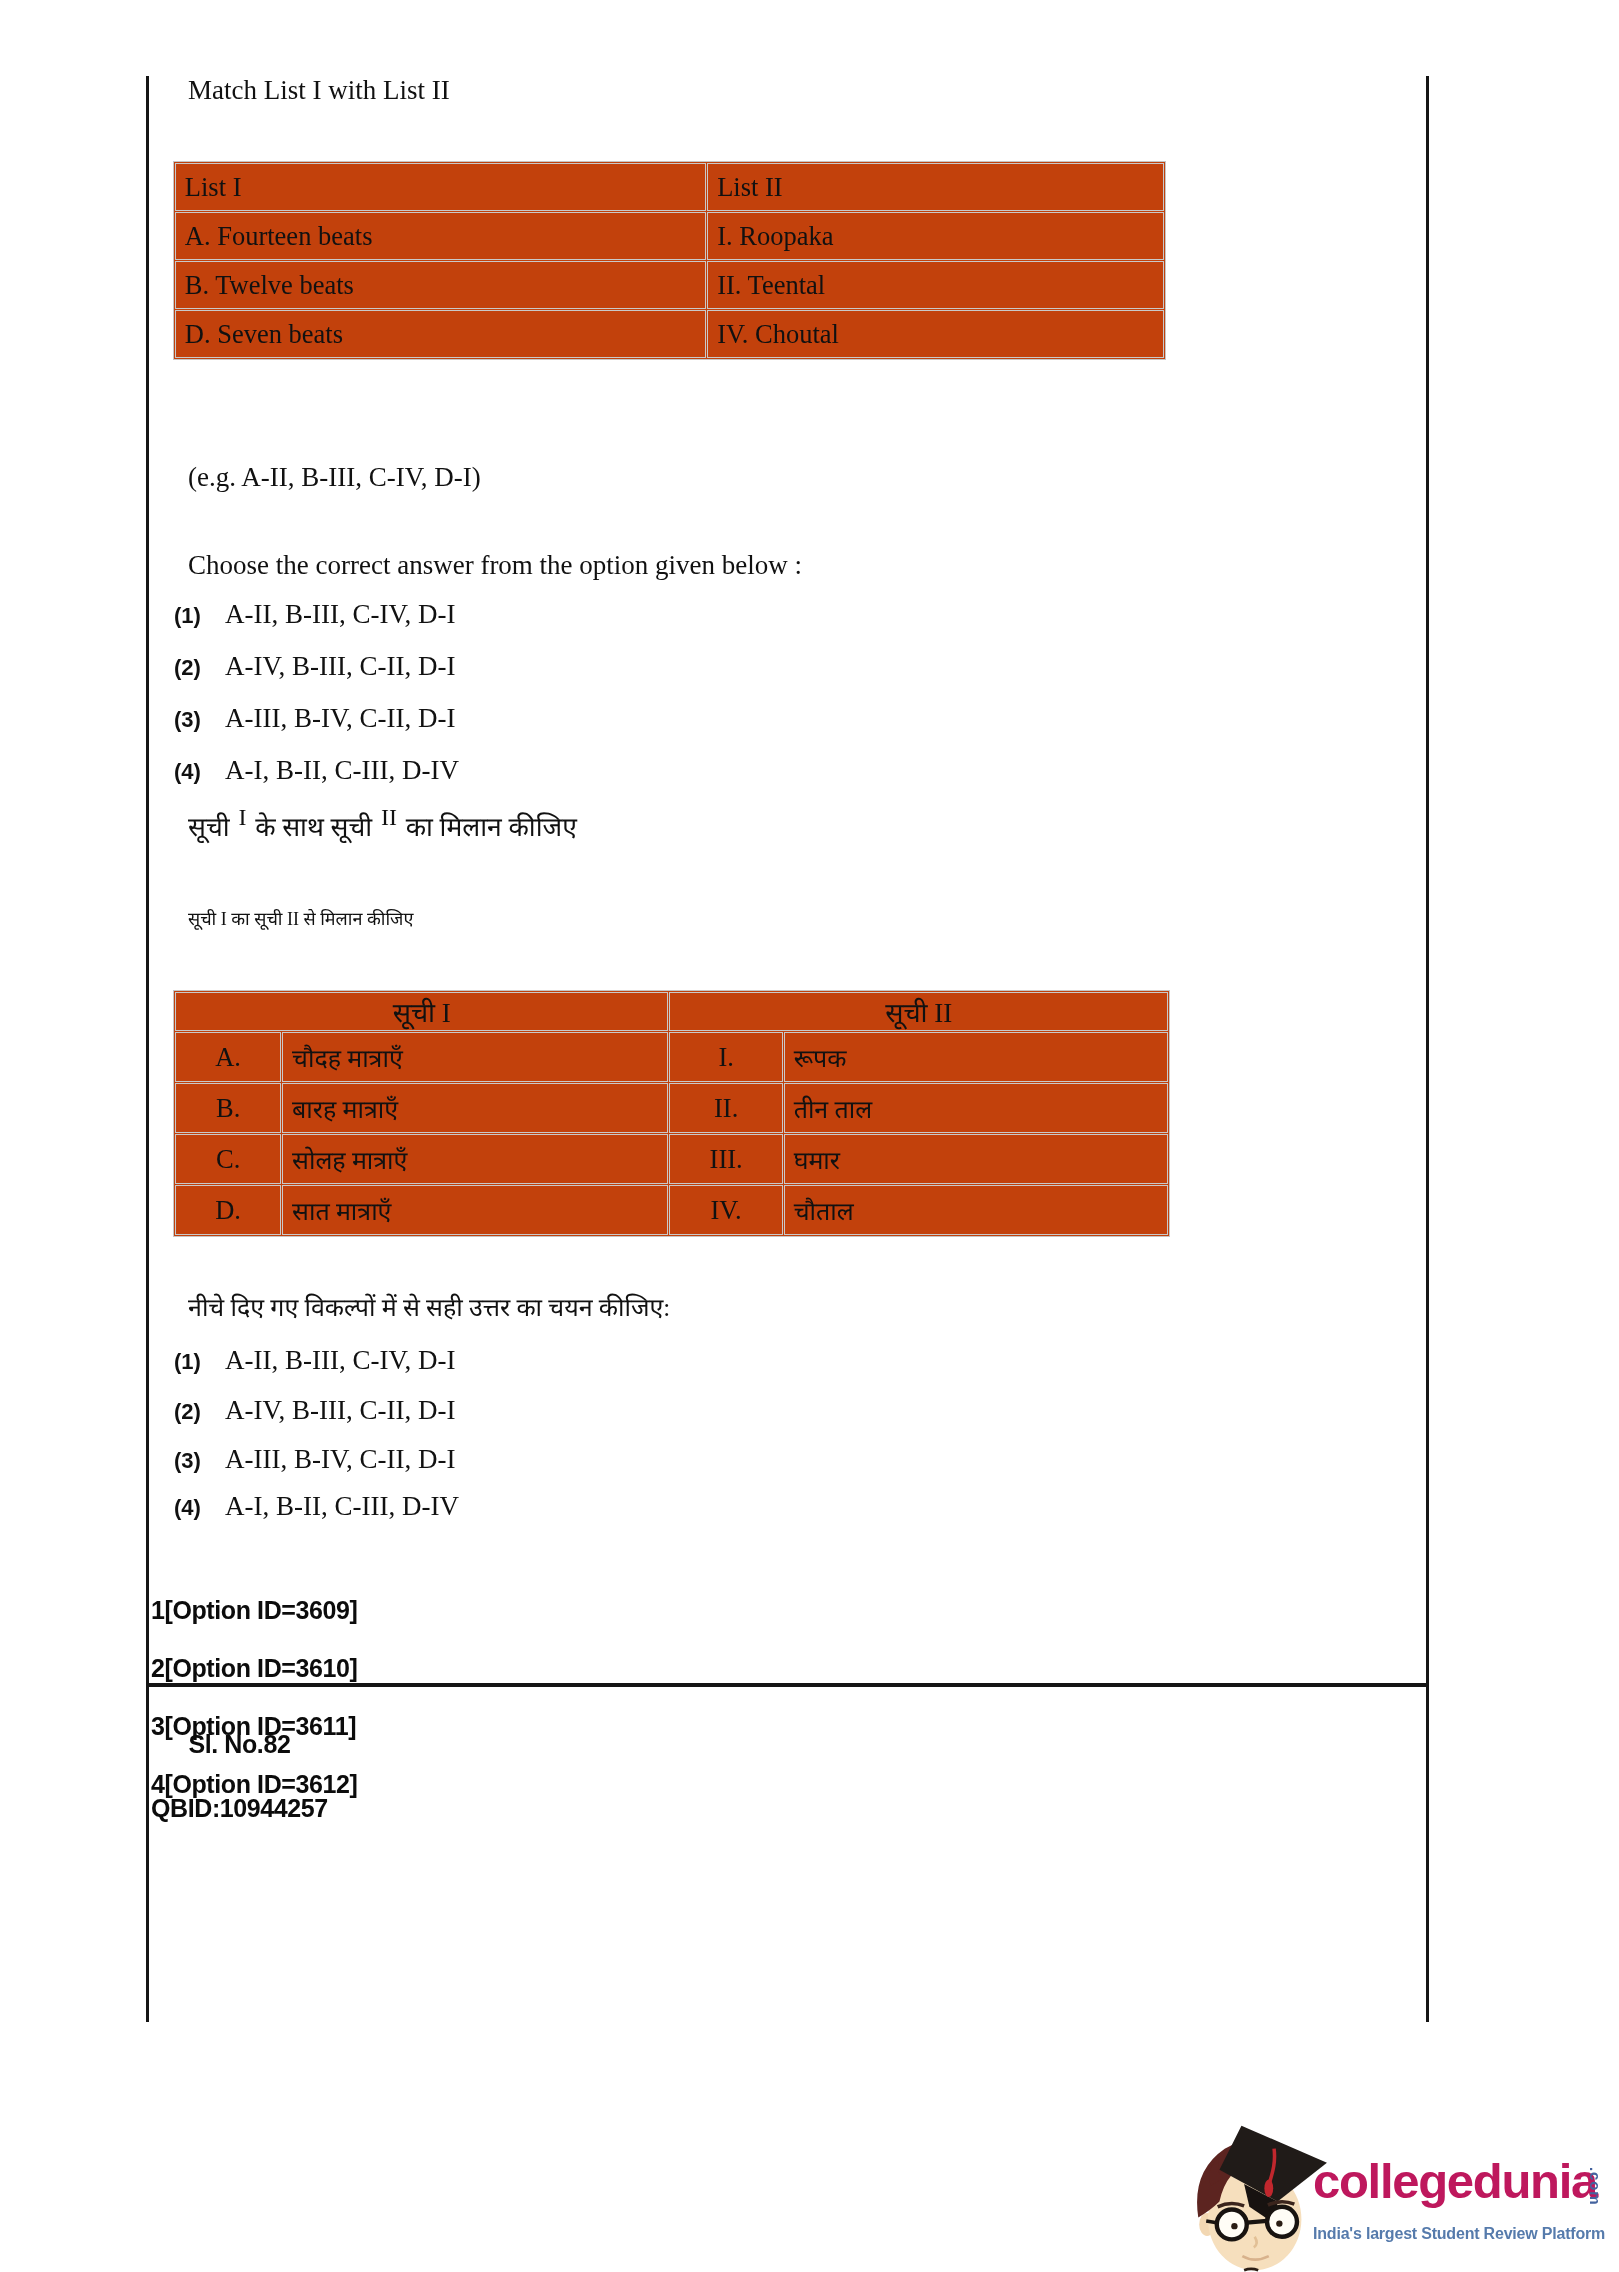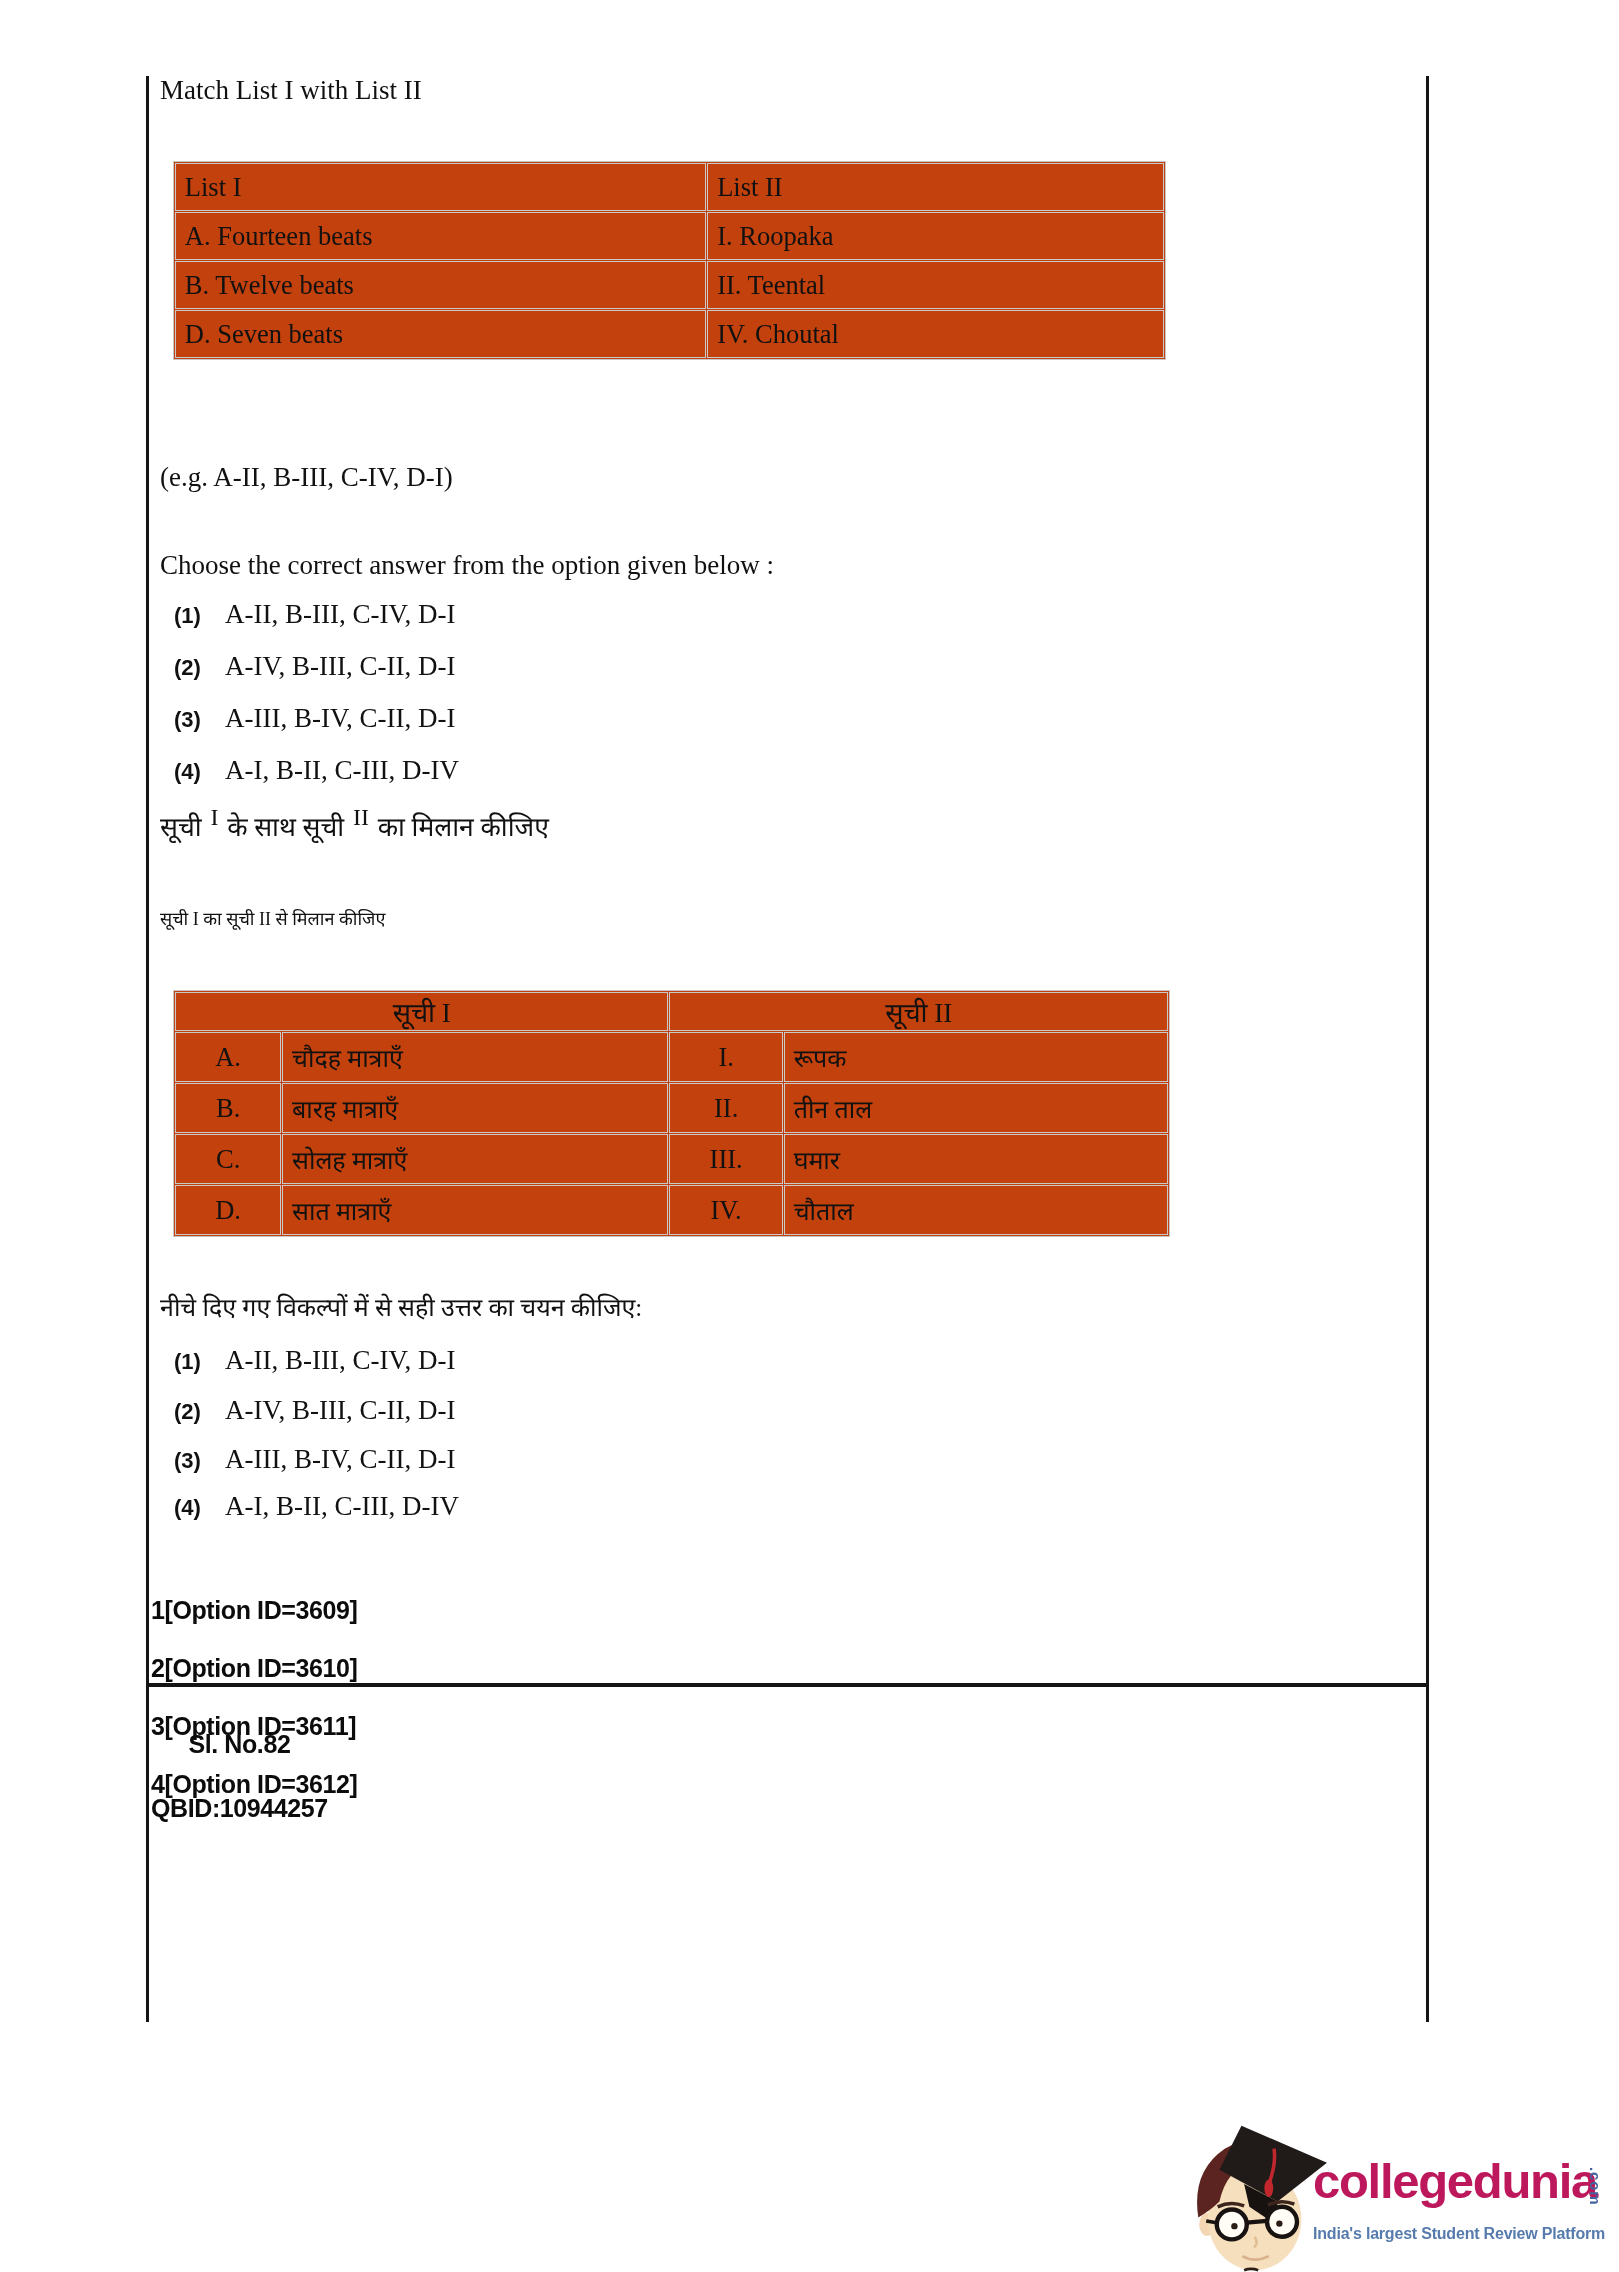--- a/index.html
+++ b/index.html
@@ -6,21 +6,21 @@
   body { width:1620px; height:2273px; position:relative; overflow:hidden;
          font-family:"Liberation Serif", serif; color:#111; }
 
   
   .vline { position:absolute; top:76px; width:2.6px; height:1946px; background:#151515; }
   .vline.left  { left:146px; }
   .vline.right { left:1426px; }
   .hdivider { position:absolute; left:146px; top:1683px; width:1283px; height:3.5px; background:#151515; }
 
   
-  .serif-line { position:absolute; left:160px; font-size:27px; line-height:1.2; white-space:nowrap;text-align:center; }
+  .serif-line { position:absolute; left:188px; font-size:27px; line-height:1.2; white-space:nowrap;text-align:center; }
 
   
   table.qtable { position:absolute; border-collapse:separate; border-spacing:1.8px;
                  border:0.9px solid #c6c6c6; table-layout:fixed; background:#c2410c; }
   table.qtable td { border:0.9px solid #c9c9c9; font-size:26.5px; vertical-align:middle;
                     padding:0 8.8px; overflow:hidden; white-space:nowrap; }
   table.entable { left:173px; top:161px; width:993px; }
   table.entable td { height:46px; }
   table.hitable { left:173px; top:990px; width:997px; }
   table.hitable td.hhead { height:37px; text-align:center; font-size:27px; }

